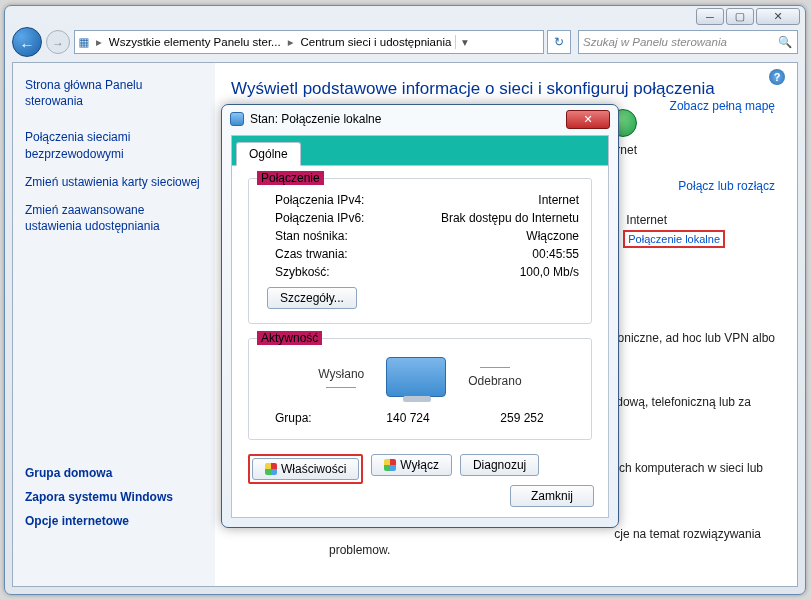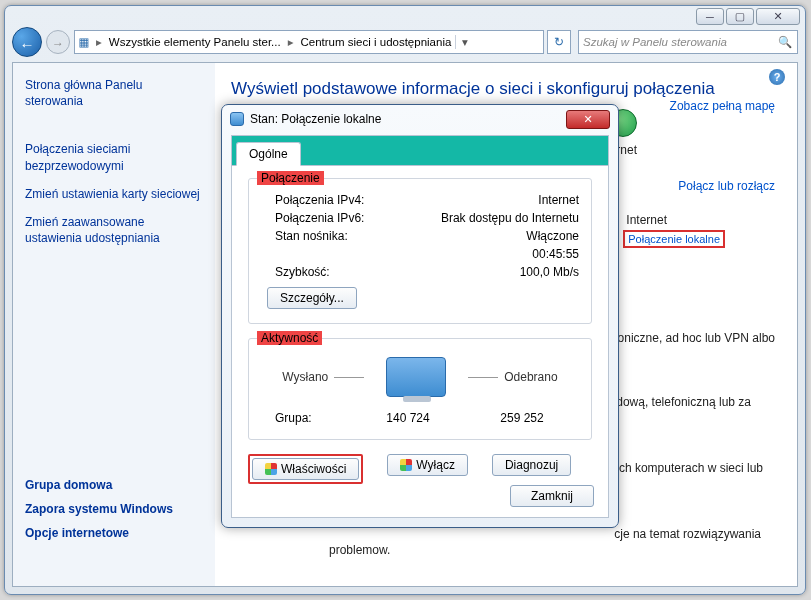--- a/index.html
+++ b/index.html
@@ -18,21 +18,21 @@
 .addr-icon { width: 18px; display:flex; justify-content:center; color:#2a6bab; }
 .addr-seg { padding: 0 4px; }
 .addr-sep { color: #666; padding: 0 3px; }
 .addr-drop { width: 18px; text-align:center; border-left:1px solid #c8d0dc; color:#555; }
 .refresh { width: 24px; height: 24px; background:#fff; border:1px solid #8ea5bf; margin-left:-1px; display:flex; align-items:center; justify-content:center; font-size:12px; color:#2a6bab; }
 .search { width: 220px; height: 24px; background:#fff; border:1px solid #8ea5bf; margin-left:3px; display:flex; align-items:center; padding:0 4px; font-size:11.5px; color:#888; font-style:italic; }
 .search .sicon { margin-left:auto; font-style:normal; color:#3a7abc; }
 
 .content { position:absolute; top:56px; left:7px; right:7px; bottom:7px; background:#fff; border:1px solid #9daec0; display:flex; }
 .sidebar { width: 202px; background:#f1f5fa; padding: 14px 12px; font-size: 12px; }
-.sidebar .top-link { color:#003399; margin-bottom: 32px; line-height:1.35; }
+.sidebar .top-link { color:#003399; margin-bottom: 20px; line-height:1.35; }
 .sidebar .link { color:#003399; margin: 0 0 12px 0; line-height:1.35; cursor:pointer; }
 .sidebar .sep { height: 220px; }
 .sidebar .seealso-h { color:#333; margin: 0 0 10px 0; }
 .sidebar .seealso { color:#003399; margin: 0 0 10px 0; cursor:pointer;font-weight:bold; }
 
 .main { flex:1; padding: 16px 16px; position:relative; color:#222; font-size:12px; }
 .main h1 { font-size: 17px; font-weight: normal; color:#003399; margin: 0 0 10px 0; }
 .right-link { position:absolute; right:22px; color:#0052cc; font-size:12px; cursor:pointer; }
 .help-icon { position:absolute; top:6px; right:12px; width:16px; height:16px; border-radius:50%; background:radial-gradient(#6cb0f0,#2a6bab); color:#fff; font-size:11px; display:flex; align-items:center; justify-content:center; font-weight:bold; }
 .globe { position:absolute; top:46px; right:160px; width:28px; height:28px; border-radius:50%; background:radial-gradient(circle at 35% 35%, #7de08a, #1e9949); border:1px solid #0d6b2c; }
@@ -45,35 +45,35 @@
 .dialog { position:absolute; top:104px; left:221px; width:398px; height:424px; background:linear-gradient(#f7fafd,#eaf0f7); border:1px solid #3a5d88; border-radius:7px; box-shadow: 0 0 12px rgba(0,0,0,.35); }
 .dlg-title { height:28px; display:flex; align-items:center; padding:0 8px; }
 .dlg-title .ticon { width:14px; height:14px; border-radius:3px; background:linear-gradient(#8ac4f2,#3e8dd1); border:1px solid #2a6bab; margin-right:6px; }
 .dlg-title .ttext { font-size:12px; color:#000; }
 .dlg-close { margin-left:auto; width:44px; height:19px; border-radius:3px; background:linear-gradient(#e77a7a,#c32b2b); border:1px solid #7b1515; color:#fff; font-size:11px; display:flex; align-items:center; justify-content:center; }
 .dlg-body { position:absolute; top:30px; left:9px; right:9px; bottom:9px; background:#fff; border:1px solid #b8c4d3; }
 .tabstrip { height:30px; position:relative; border-bottom:1px solid #b8c4d3; background:#14b8a6; }
 .tab { position:absolute; top:6px; left:4px; height:24px; padding:0 12px; background:#fff; border:1px solid #b8c4d3; border-bottom:1px solid #fff; border-radius:3px 3px 0 0; font-size:12px; display:flex; align-items:center; }
 .tabcontent { padding: 12px 16px; font-size:12px; }
 .groupbox { border:1px solid #d0d6df; border-radius:3px; padding: 10px 12px 14px; margin-bottom: 14px; position:relative; }
-.groupbox .legend { position:absolute; top:-8px; left:8px; background:#ef4444; padding:0 4px; font-size:12px; }
+.groupbox .legend { position:absolute; top:-8px; left:8px; background:#be185d; padding:0 4px; font-size:12px; }
 .row { display:flex; margin: 4px 0; }
 .row .k { width: 150px; padding-left: 14px; }
 .row .v { flex:1; text-align:right; }
 .btn { display:inline-block; height:22px; padding:0 12px; background:linear-gradient(#fdfdfd,#e6ecf3); border:1px solid #8ea5bf; border-radius:3px; font-size:12px; line-height:20px; cursor:pointer; }
 .btn.shield::before { content:""; display:inline-block; width:12px; height:12px; margin-right:4px; vertical-align:-2px; background: conic-gradient(#e03434 0 90deg, #4aa3e6 90deg 180deg, #45c155 180deg 270deg, #f2d241 270deg 360deg); border-radius:2px; }
 .activity-row { display:flex; align-items:center; justify-content:center; gap: 22px; margin: 8px 0 14px; }
 .pc-icon { width:60px; height:40px; background:linear-gradient(#7bb6eb,#3e8dd1); border:1px solid #2a6bab; border-radius:4px; position:relative; }
 .pc-icon::after { content:""; position:absolute; bottom:-6px; left:16px; width:28px; height:6px; background:#bac6d4; border-radius:2px; }
-.act-line { color:#333; display:flex; align-items:center; gap:6px; font-size:12px; }
+.act-line { color:#333; display:flex; align-items:center; gap:6px; font-size:12px;flex-direction:column; }
 .act-line .hr { width:30px; height:1px; background:#999; }
 .bytes-row { display:flex; margin-top:6px; }
 .bytes-row .bl { width:90px; padding-left:14px; }
 .bytes-row .bv { flex:1; text-align:center; }
-.btn-row { display:flex; gap:24px; margin-top:10px; }
+.btn-row { display:flex; gap:8px; margin-top:10px; }
 .btn-row .highlight { border:2px solid #d93030; padding:2px; border-radius:2px; display:inline-block; }
 .dlg-footer { position:absolute; bottom:10px; right:14px; }
 </style>
 </head>
 <body>
 
 <div class="window">
   <div class="titlebar">
     <div class="win-btn">─</div>
     <div class="win-btn">▢</div>
@@ -148,20 +148,21 @@
           </div>
         <div class="row">
             <div class="k">Połączenia IPv6:</div>
             <div class="v">Brak dostępu do Internetu</div>
           </div>
         <div class="row">
             <div class="k">Stan nośnika:</div>
             <div class="v">Włączone</div>
           </div>
         <div class="row">
+            <div class="k">Czas trwania:</div>
             <div class="v">00:45:55</div>
           </div>
         <div class="row">
             <div class="k">Szybkość:</div>
             <div class="v">100,0 Mb/s</div>
           </div>
         <div style="margin-top:8px; padding-left:6px;">
           <span class="btn">Szczegóły...</span>
         </div>
       </div>

